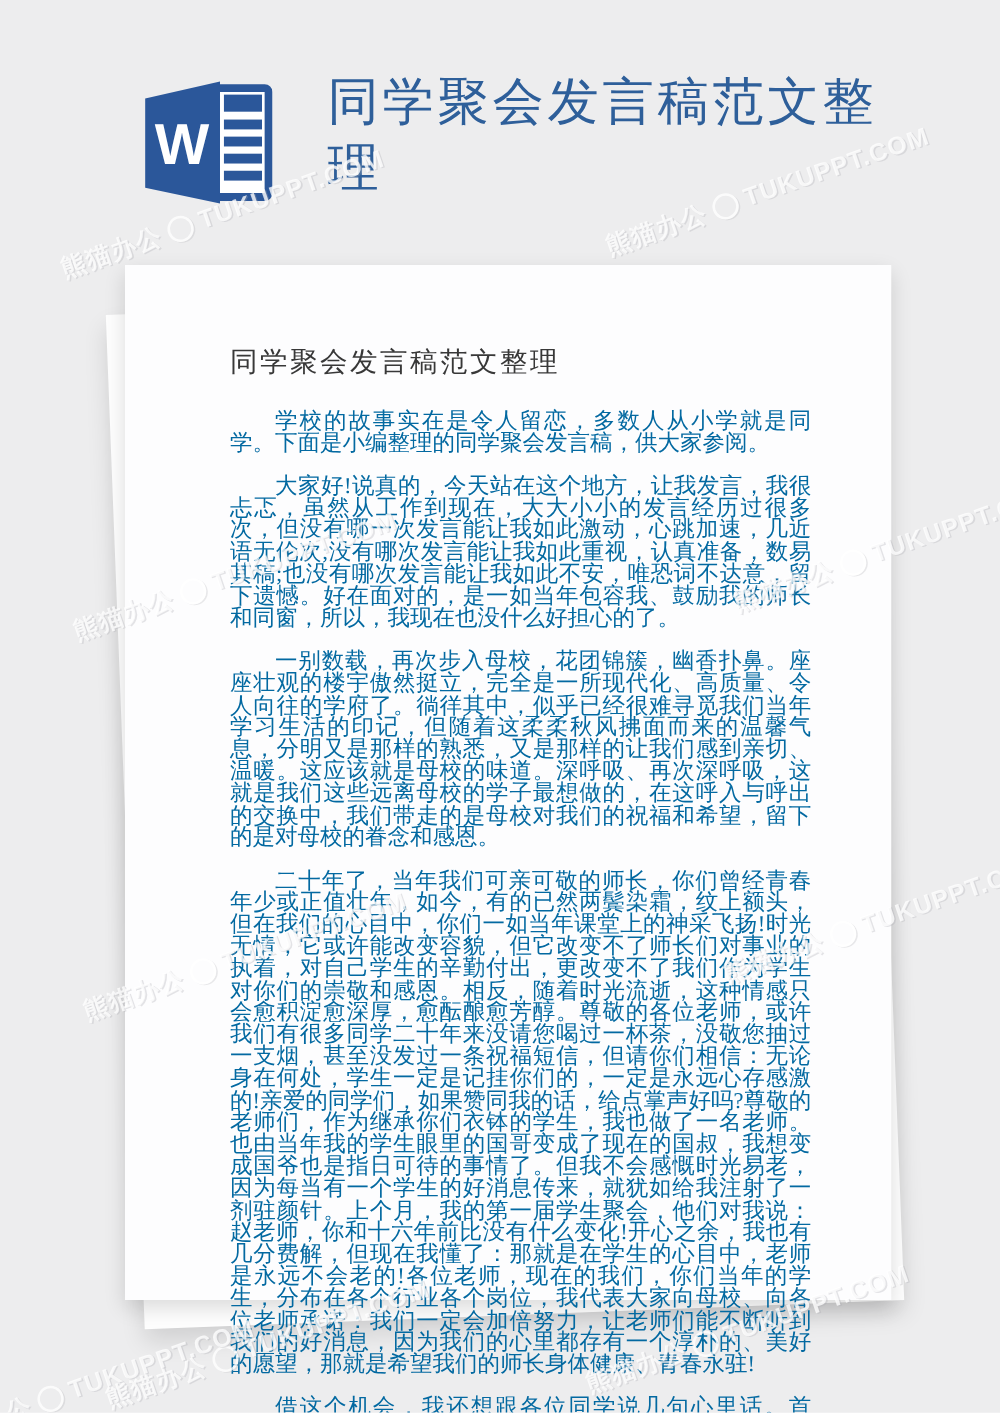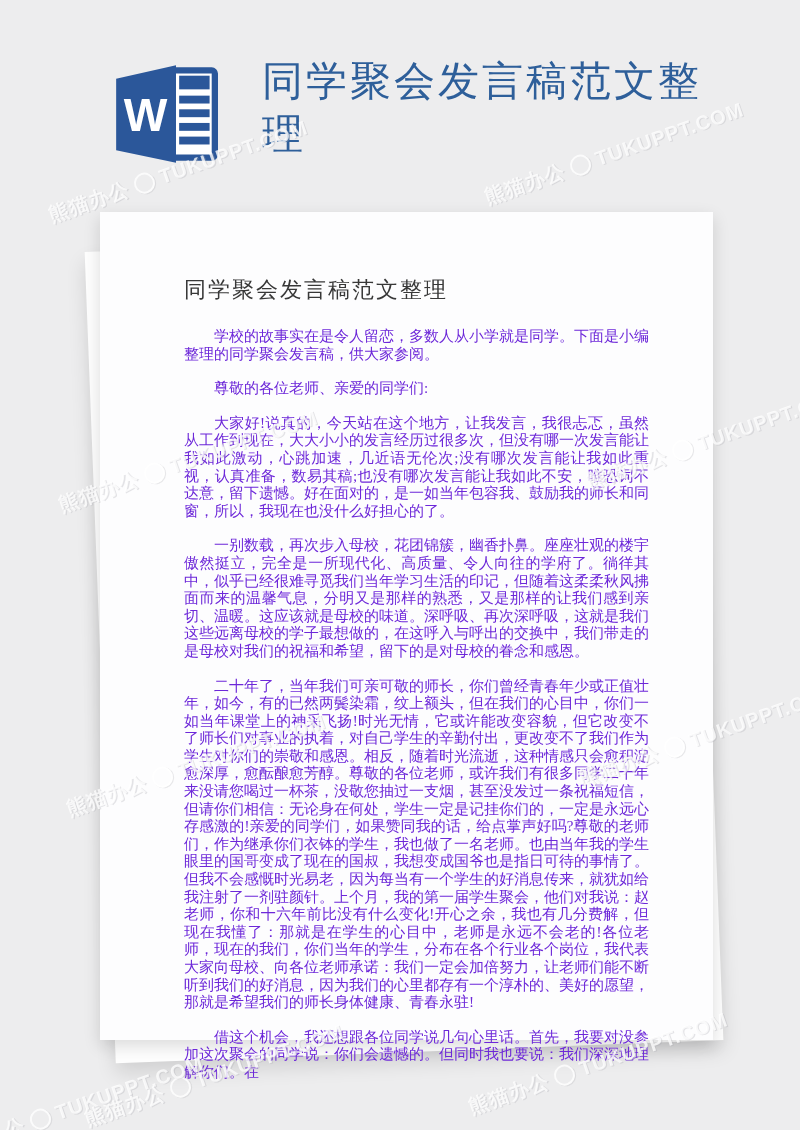--- a/index.html
+++ b/index.html
@@ -40,22 +40,22 @@
     box-sizing:border-box;
     padding:64px 64px 28px 84px;
   }
   .doc-title{
     font-family:"Liberation Serif","DejaVu Serif",serif;
     font-size:22px;line-height:28px;letter-spacing:2px;
     color:#383838;font-weight:400;margin:0 0 24px 0;
   }
   .doc-body p{
     font-family:"Liberation Serif","DejaVu Serif",serif;
-    font-size:15px;line-height:17.6px;
-    color:#6d28d9;text-align:justify;
+    font-size:18px;line-height:17.6px;
+    color:#0369a1;text-align:justify;
     text-indent:2em;margin:0 0 17px 0;
     word-break:break-all;
   }
 
   
   .wm{
     position:absolute;
     display:flex;align-items:center;gap:6px;
     transform:rotate(-19deg);
     font-family:"Liberation Sans","DejaVu Sans",sans-serif;
@@ -100,21 +100,20 @@
     </svg>
   </div>
   <h1 class="header-title">同学聚会发言稿范文整理</h1>
 
   <div class="page page-back"></div>
 
   <div class="page page-front">
     <h2 class="doc-title">同学聚会发言稿范文整理</h2>
     <div class="doc-body">
       <p>学校的故事实在是令人留恋，多数人从小学就是同学。下面是小编整理的同学聚会发言稿，供大家参阅。</p>
-      <p>尊敬的各位老师、亲爱的同学们:</p>
       <p>大家好!说真的，今天站在这个地方，让我发言，我很忐忑，虽然从工作到现在，大大小小的发言经历过很多次，但没有哪一次发言能让我如此激动，心跳加速，几近语无伦次;没有哪次发言能让我如此重视，认真准备，数易其稿;也没有哪次发言能让我如此不安，唯恐词不达意，留下遗憾。好在面对的，是一如当年包容我、鼓励我的师长和同窗，所以，我现在也没什么好担心的了。</p>
       <p>一别数载，再次步入母校，花团锦簇，幽香扑鼻。座座壮观的楼宇傲然挺立，完全是一所现代化、高质量、令人向往的学府了。徜徉其中，似乎已经很难寻觅我们当年学习生活的印记，但随着这柔柔秋风拂面而来的温馨气息，分明又是那样的熟悉，又是那样的让我们感到亲切、温暖。这应该就是母校的味道。深呼吸、再次深呼吸，这就是我们这些远离母校的学子最想做的，在这呼入与呼出的交换中，我们带走的是母校对我们的祝福和希望，留下的是对母校的眷念和感恩。</p>
       <p>二十年了，当年我们可亲可敬的师长，你们曾经青春年少或正值壮年，如今，有的已然两鬓染霜，纹上额头，但在我们的心目中，你们一如当年课堂上的神采飞扬!时光无情，它或许能改变容貌，但它改变不了师长们对事业的执着，对自己学生的辛勤付出，更改变不了我们作为学生对你们的崇敬和感恩。相反，随着时光流逝，这种情感只会愈积淀愈深厚，愈酝酿愈芳醇。尊敬的各位老师，或许我们有很多同学二十年来没请您喝过一杯茶，没敬您抽过一支烟，甚至没发过一条祝福短信，但请你们相信：无论身在何处，学生一定是记挂你们的，一定是永远心存感激的!亲爱的同学们，如果赞同我的话，给点掌声好吗?尊敬的老师们，作为继承你们衣钵的学生，我也做了一名老师。也由当年我的学生眼里的国哥变成了现在的国叔，我想变成国爷也是指日可待的事情了。但我不会感慨时光易老，因为每当有一个学生的好消息传来，就犹如给我注射了一剂驻颜针。上个月，我的第一届学生聚会，他们对我说：赵老师，你和十六年前比没有什么变化!开心之余，我也有几分费解，但现在我懂了：那就是在学生的心目中，老师是永远不会老的!各位老师，现在的我们，你们当年的学生，分布在各个行业各个岗位，我代表大家向母校、向各位老师承诺：我们一定会加倍努力，让老师们能不断听到我们的好消息，因为我们的心里都存有一个淳朴的、美好的愿望，那就是希望我们的师长身体健康、青春永驻!</p>
       <p>借这个机会，我还想跟各位同学说几句心里话。首先，我要对没参加这次聚会的同学说：你们会遗憾的。但同时我也要说：我们深深地理解你们。在</p>
     </div>
 
   </div>
 
   <div class="wm wm1">
     <span>熊猫办公</span>

